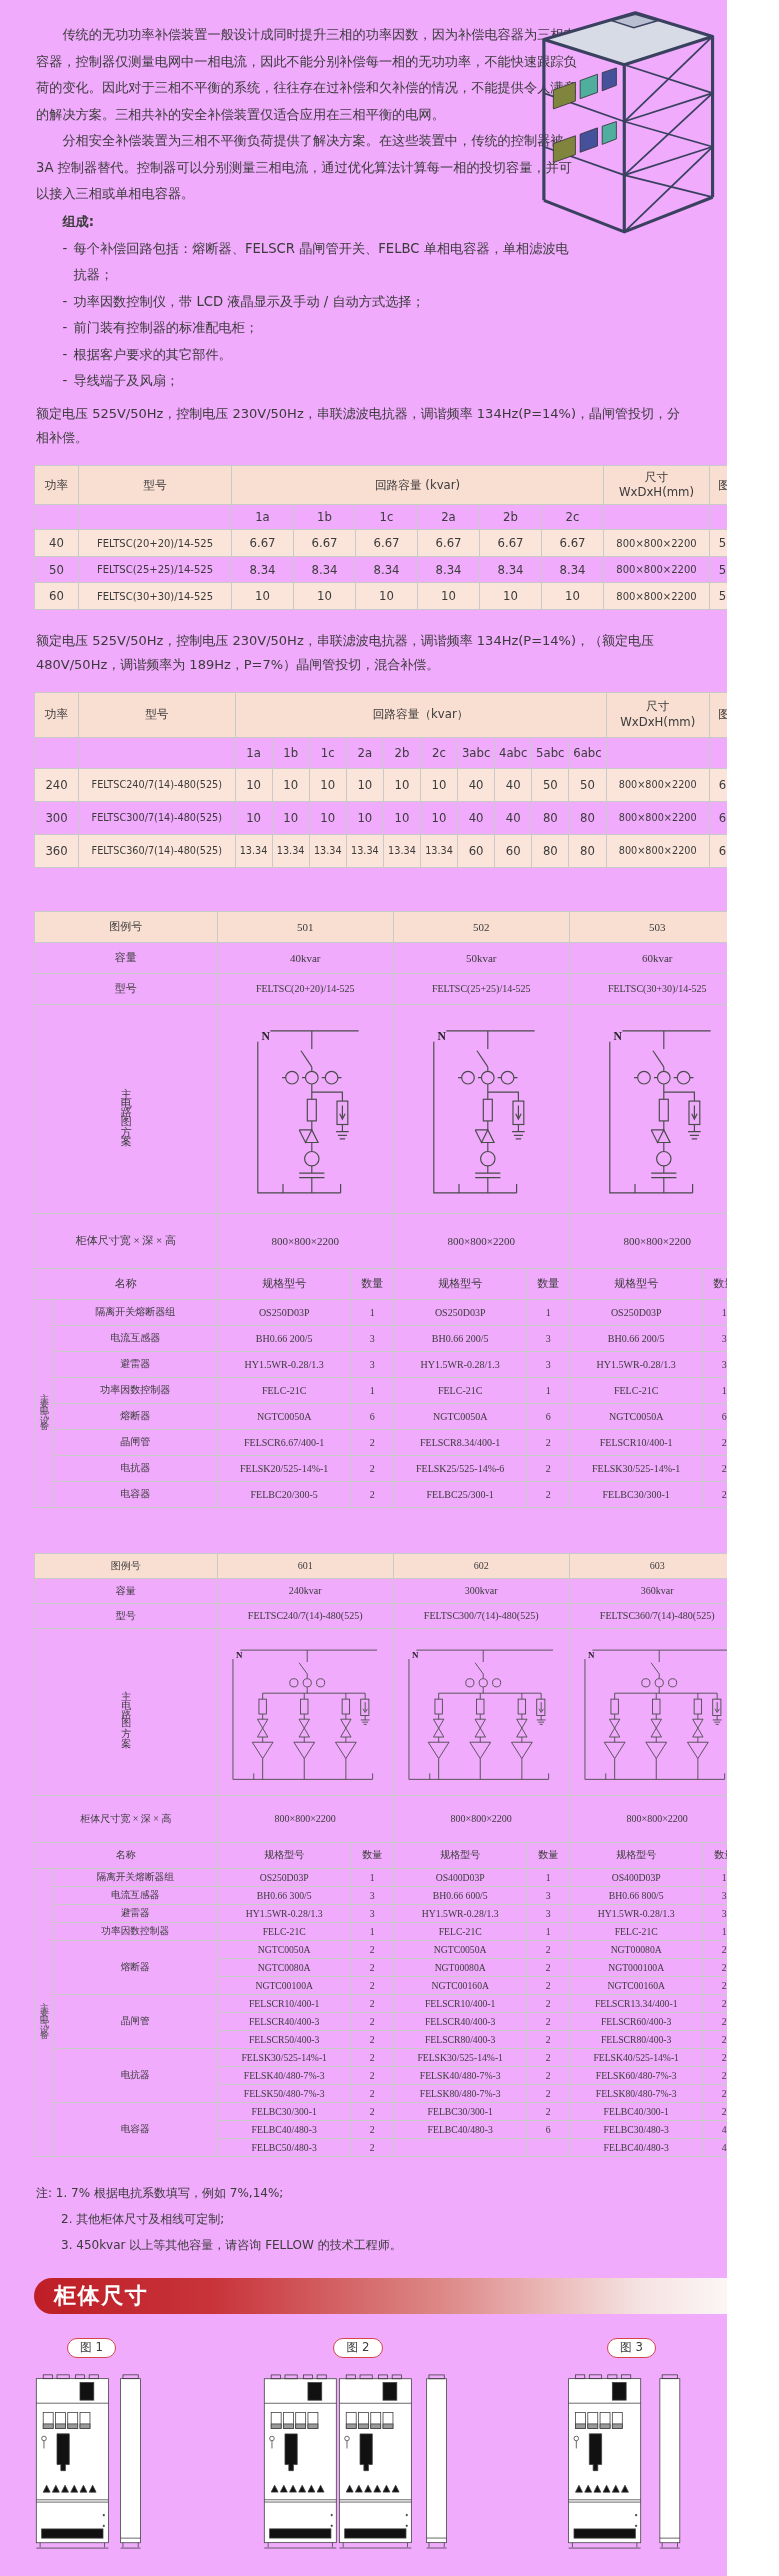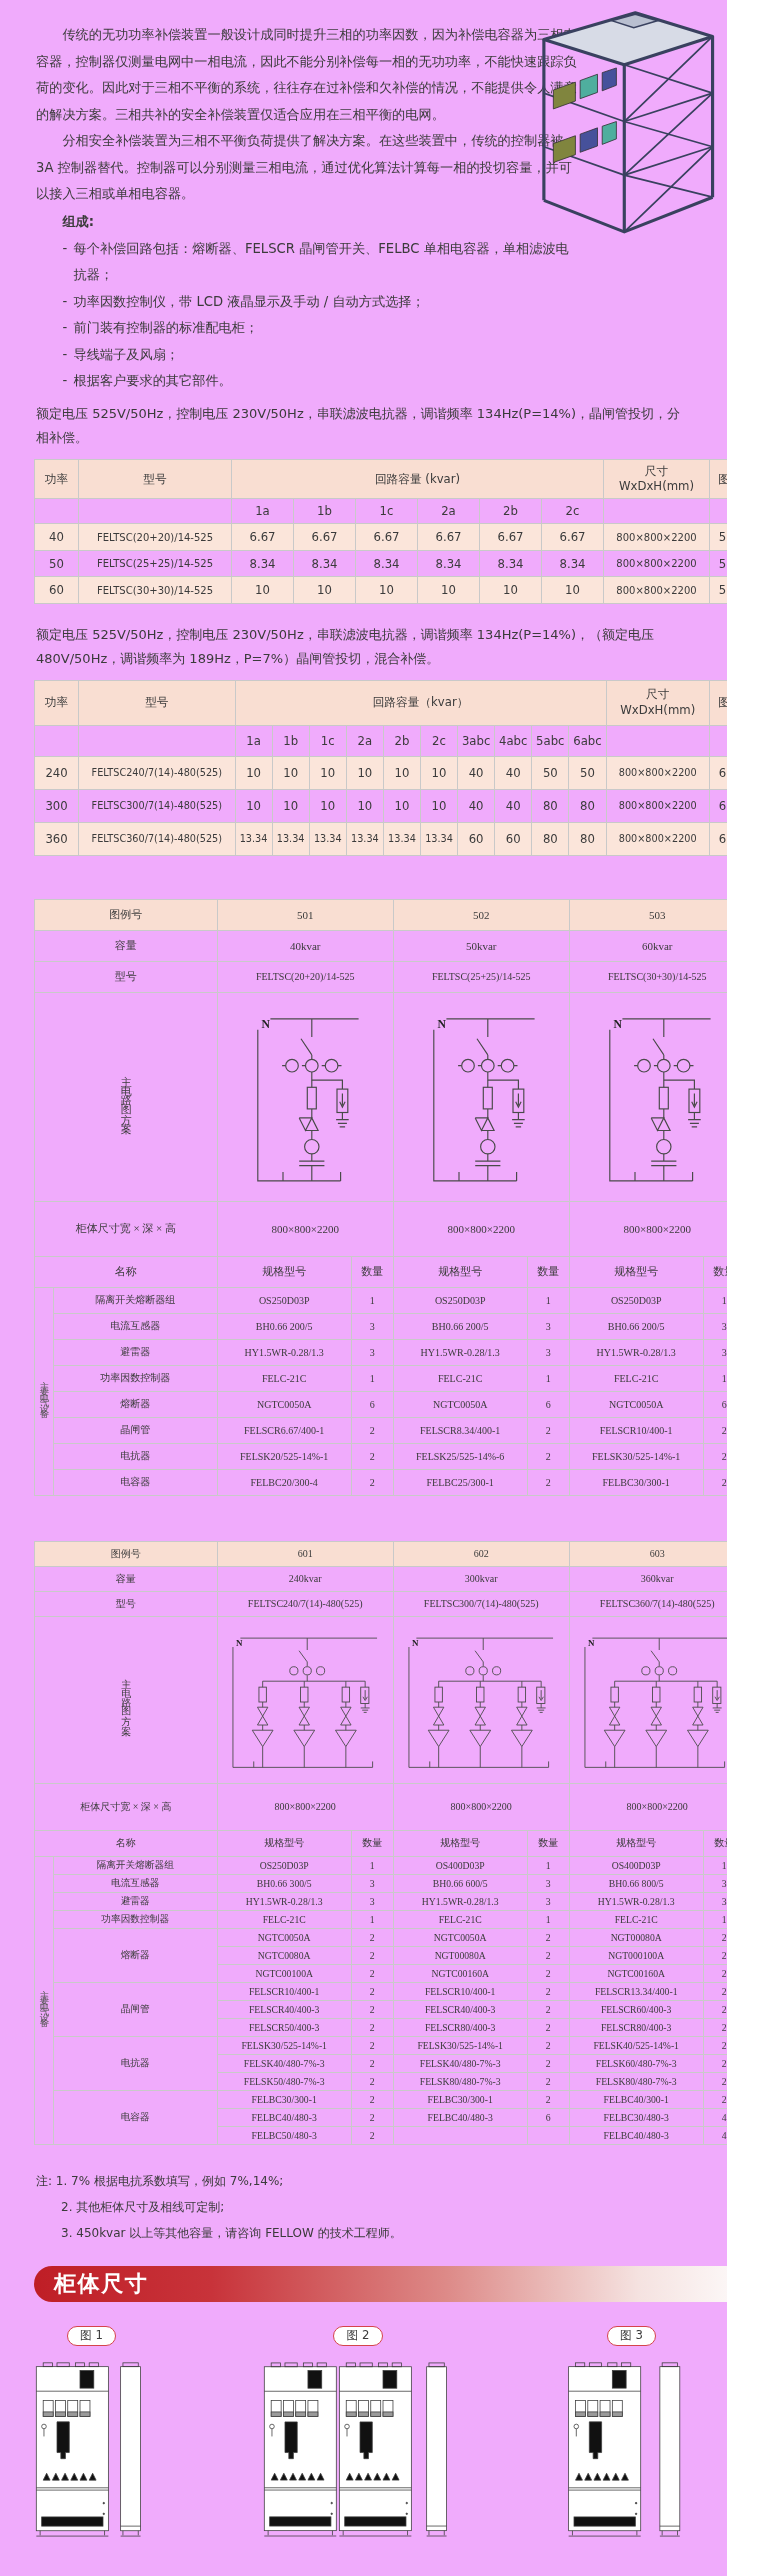--- a/index.html
+++ b/index.html
@@ -14,21 +14,21 @@
   .bullets{margin:0 0 0 26.5px;padding:0;list-style:none;}
   .bullets li{position:relative;padding-left:11px;}
   .bullets li:before{content:"-";position:absolute;left:0;top:0;}
   .rack{position:absolute;top:-3.1px;right:-3.1px;width:213px;height:268px;}
 
   
   .note{margin:7.8px 36px 0;font-size:13px;line-height:24px;}
   table{border-collapse:collapse;table-layout:fixed;}
   td{border:0.8px solid #c9c9c9;text-align:center;vertical-align:middle;
      overflow:hidden;white-space:nowrap;}
-  .spec{margin:9px 0 0 34px;width:717px;font-size:11.7px;}
+  .spec{margin:15px 0 0 34px;width:717px;font-size:11.7px;}
   .spec td{padding:2.3px 1.6px;}
   .hdr td{background:#f9ded2;}
   tr.alt td{background:#fbe5da;}
   .spec .toprow{height:39px;}
   .spec .subrow{height:25px;}
   .spec .datarow{height:26.5px;}
   .t2 .toprow{height:45px;}
   .t2 .subrow{height:31px;}
   .t2 .datarow{height:33px;}
   .mdl{font-size:10px;}
@@ -83,22 +83,22 @@
 <div class="page">
 
   <div class="intro">
     <p>传统的无功功率补偿装置一般设计成同时提升三相的功率因数，因为补偿电容器为三相电容器，控制器仅测量电网中一相电流，因此不能分别补偿每一相的无功功率，不能快速跟踪负荷的变化。因此对于三相不平衡的系统，往往存在过补偿和欠补偿的情况，不能提供令人满意的解决方案。三相共补的安全补偿装置仅适合应用在三相平衡的电网。</p>
     <p>分相安全补偿装置为三相不平衡负荷提供了解决方案。在这些装置中，传统的控制器被 3A 控制器替代。控制器可以分别测量三相电流，通过优化算法计算每一相的投切容量，并可以接入三相或单相电容器。</p>
     <div class="comp-title">组成:</div>
     <ul class="bullets">
       <li>每个补偿回路包括：熔断器、FELSCR 晶闸管开关、FELBC 单相电容器，单相滤波电抗器；</li>
       <li>功率因数控制仪，带 LCD 液晶显示及手动 / 自动方式选择；</li>
       <li>前门装有控制器的标准配电柜；</li>
+      <li>根据客户要求的其它部件。</li>
       <li>导线端子及风扇；</li>
-      <li>根据客户要求的其它部件。</li>
     </ul>
   </div>
 
   <div class="rack">
     <svg width="213" height="268" viewBox="0 0 270 340">
       <g stroke="#39415f" stroke-width="4" fill="none" stroke-linejoin="round">
         <path d="M34 54 L150 20 L248 50 L136 86 Z" fill="#d7dbe6"></path>
         <path d="M34 54 V258 M248 50 V254 M136 86 V298"></path>
         <path d="M34 258 L136 298 L248 254"></path>
       </g>
@@ -417,21 +417,21 @@
       <td>电抗器</td>
       <td>FELSK20/525-14%-1</td>
       <td>2</td>
       <td>FELSK25/525-14%-6</td>
       <td>2</td>
       <td>FELSK30/525-14%-1</td>
       <td>2</td>
     </tr>
     <tr class="comp">
       <td>电容器</td>
-      <td>FELBC20/300-4</td>
+      <td>FELBC20/300-5</td>
       <td>2</td>
       <td>FELBC25/300-1</td>
       <td>2</td>
       <td>FELBC30/300-1</td>
       <td>2</td>
     </tr>
   </tbody>
     </table>
 
   <table class="leg l2 mt58">

